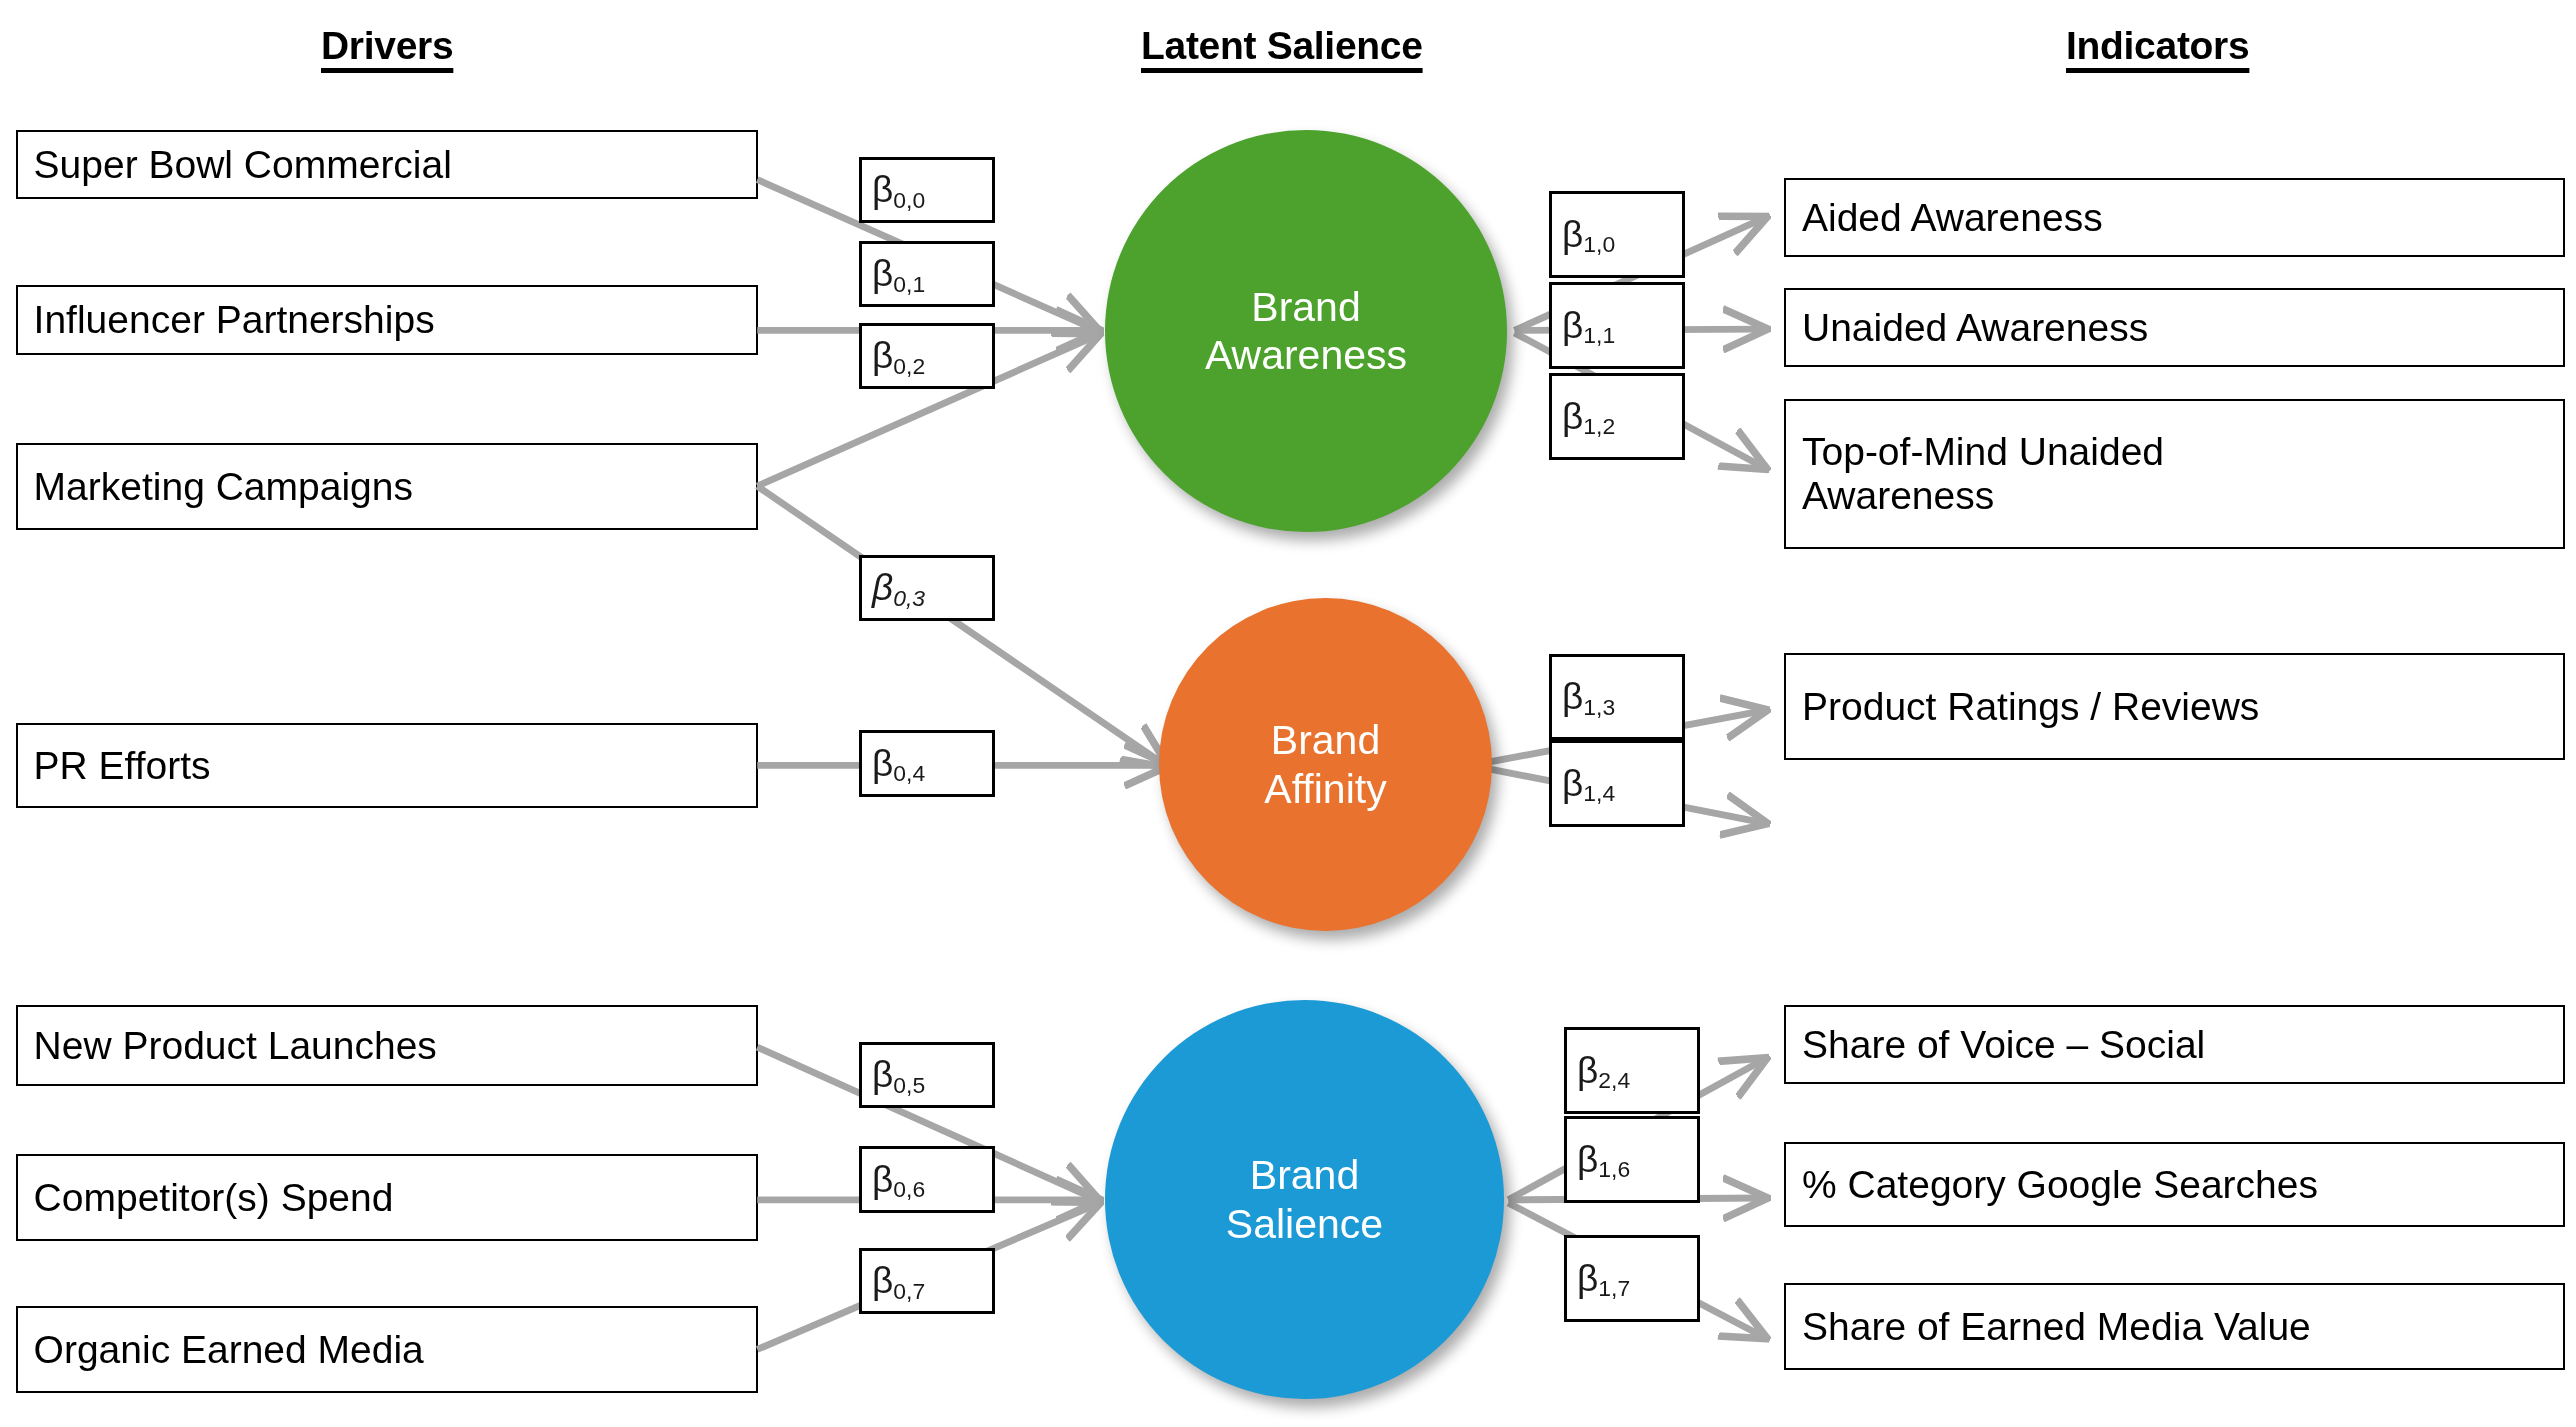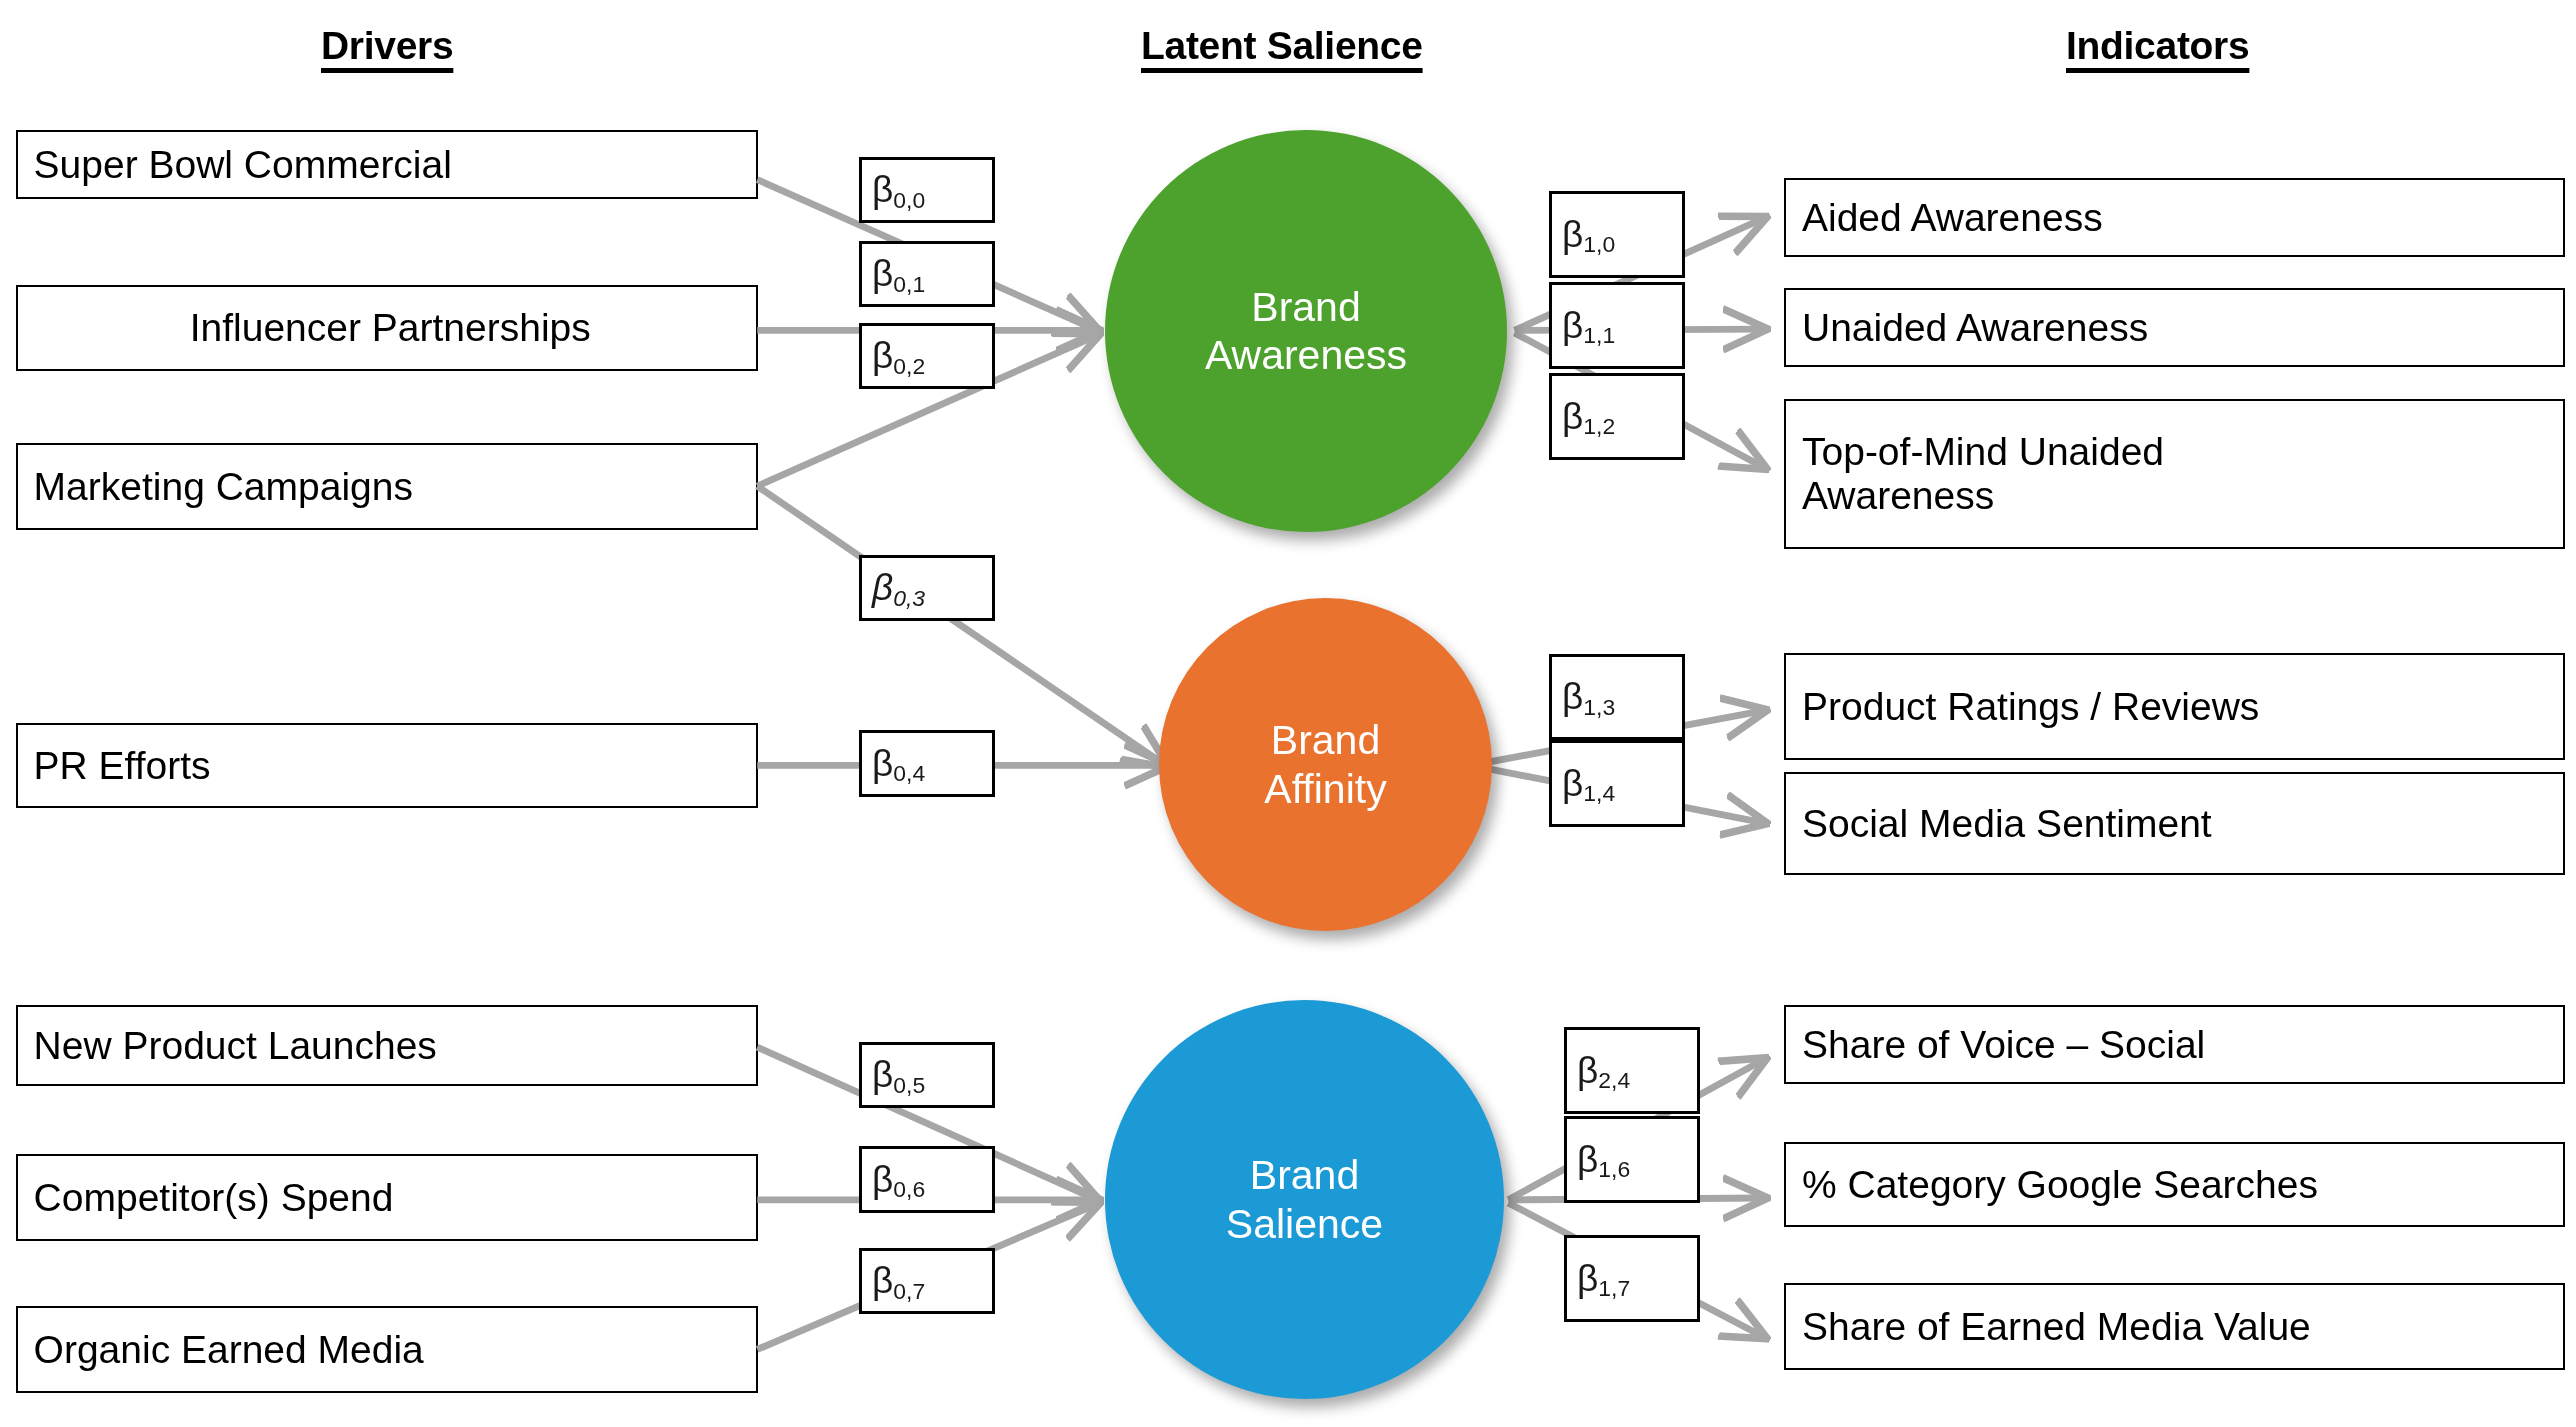--- a/index.html
+++ b/index.html
@@ -140,21 +140,21 @@
     </g>
   </svg>
 
   <div class="col-head" style="left:321px; top:24px;">Drivers</div>
   <div class="col-head" style="left:1141px; top:24px;">Latent Salience</div>
   <div class="col-head" style="left:2066px; top:24px;">Indicators</div>
 
   <div class="node" style="left:15.6px; top:130px; width:742px; height:69px;">
     <span class="node-text">Super Bowl Commercial</span>
   </div>
-  <div class="node" style="left:15.6px; top:285px; width:742px; height:86px;justify-content:center;">
+  <div class="node" style="left:15.6px; top:285px; width:742px; height:70px;">
     <span class="node-text">Influencer Partnerships</span>
   </div>
   <div class="node" style="left:15.6px; top:443px; width:742px; height:87px;">
     <span class="node-text">Marketing Campaigns</span>
   </div>
   <div class="node" style="left:15.6px; top:723px; width:742px; height:85px;">
     <span class="node-text">PR Efforts</span>
   </div>
   <div class="node" style="left:15.6px; top:1005px; width:742px; height:81px;">
     <span class="node-text">New Product Launches</span>
@@ -235,23 +235,20 @@
   <div class="node" style="left:1784px; top:288px; width:781px; height:79px;">
     <span class="node-text">Unaided Awareness</span>
   </div>
   <div class="node" style="left:1784px; top:399px; width:781px; height:150px;">
     <span class="node-text">Top-of-Mind Unaided
 Awareness</span>
   </div>
   <div class="node" style="left:1784px; top:653px; width:781px; height:107px;">
     <span class="node-text">Product Ratings / Reviews</span>
   </div>
-  <div class="node" style="left:1784px; top:772px; width:781px; height:103px;">
-    <span class="node-text">Social Media Sentiment</span>
-  </div>
   <div class="node" style="left:1784px; top:1142px; width:781px; height:85px;">
     <span class="node-text">% Category Google Searches</span>
   </div>
   <div class="node" style="left:1784px; top:1005px; width:781px; height:79px;">
     <span class="node-text">Share of Voice – Social</span>
   </div>
   <div class="node" style="left:1784px; top:1283px; width:781px; height:87px;">
     <span class="node-text">Share of Earned Media Value</span>
   </div>
 

